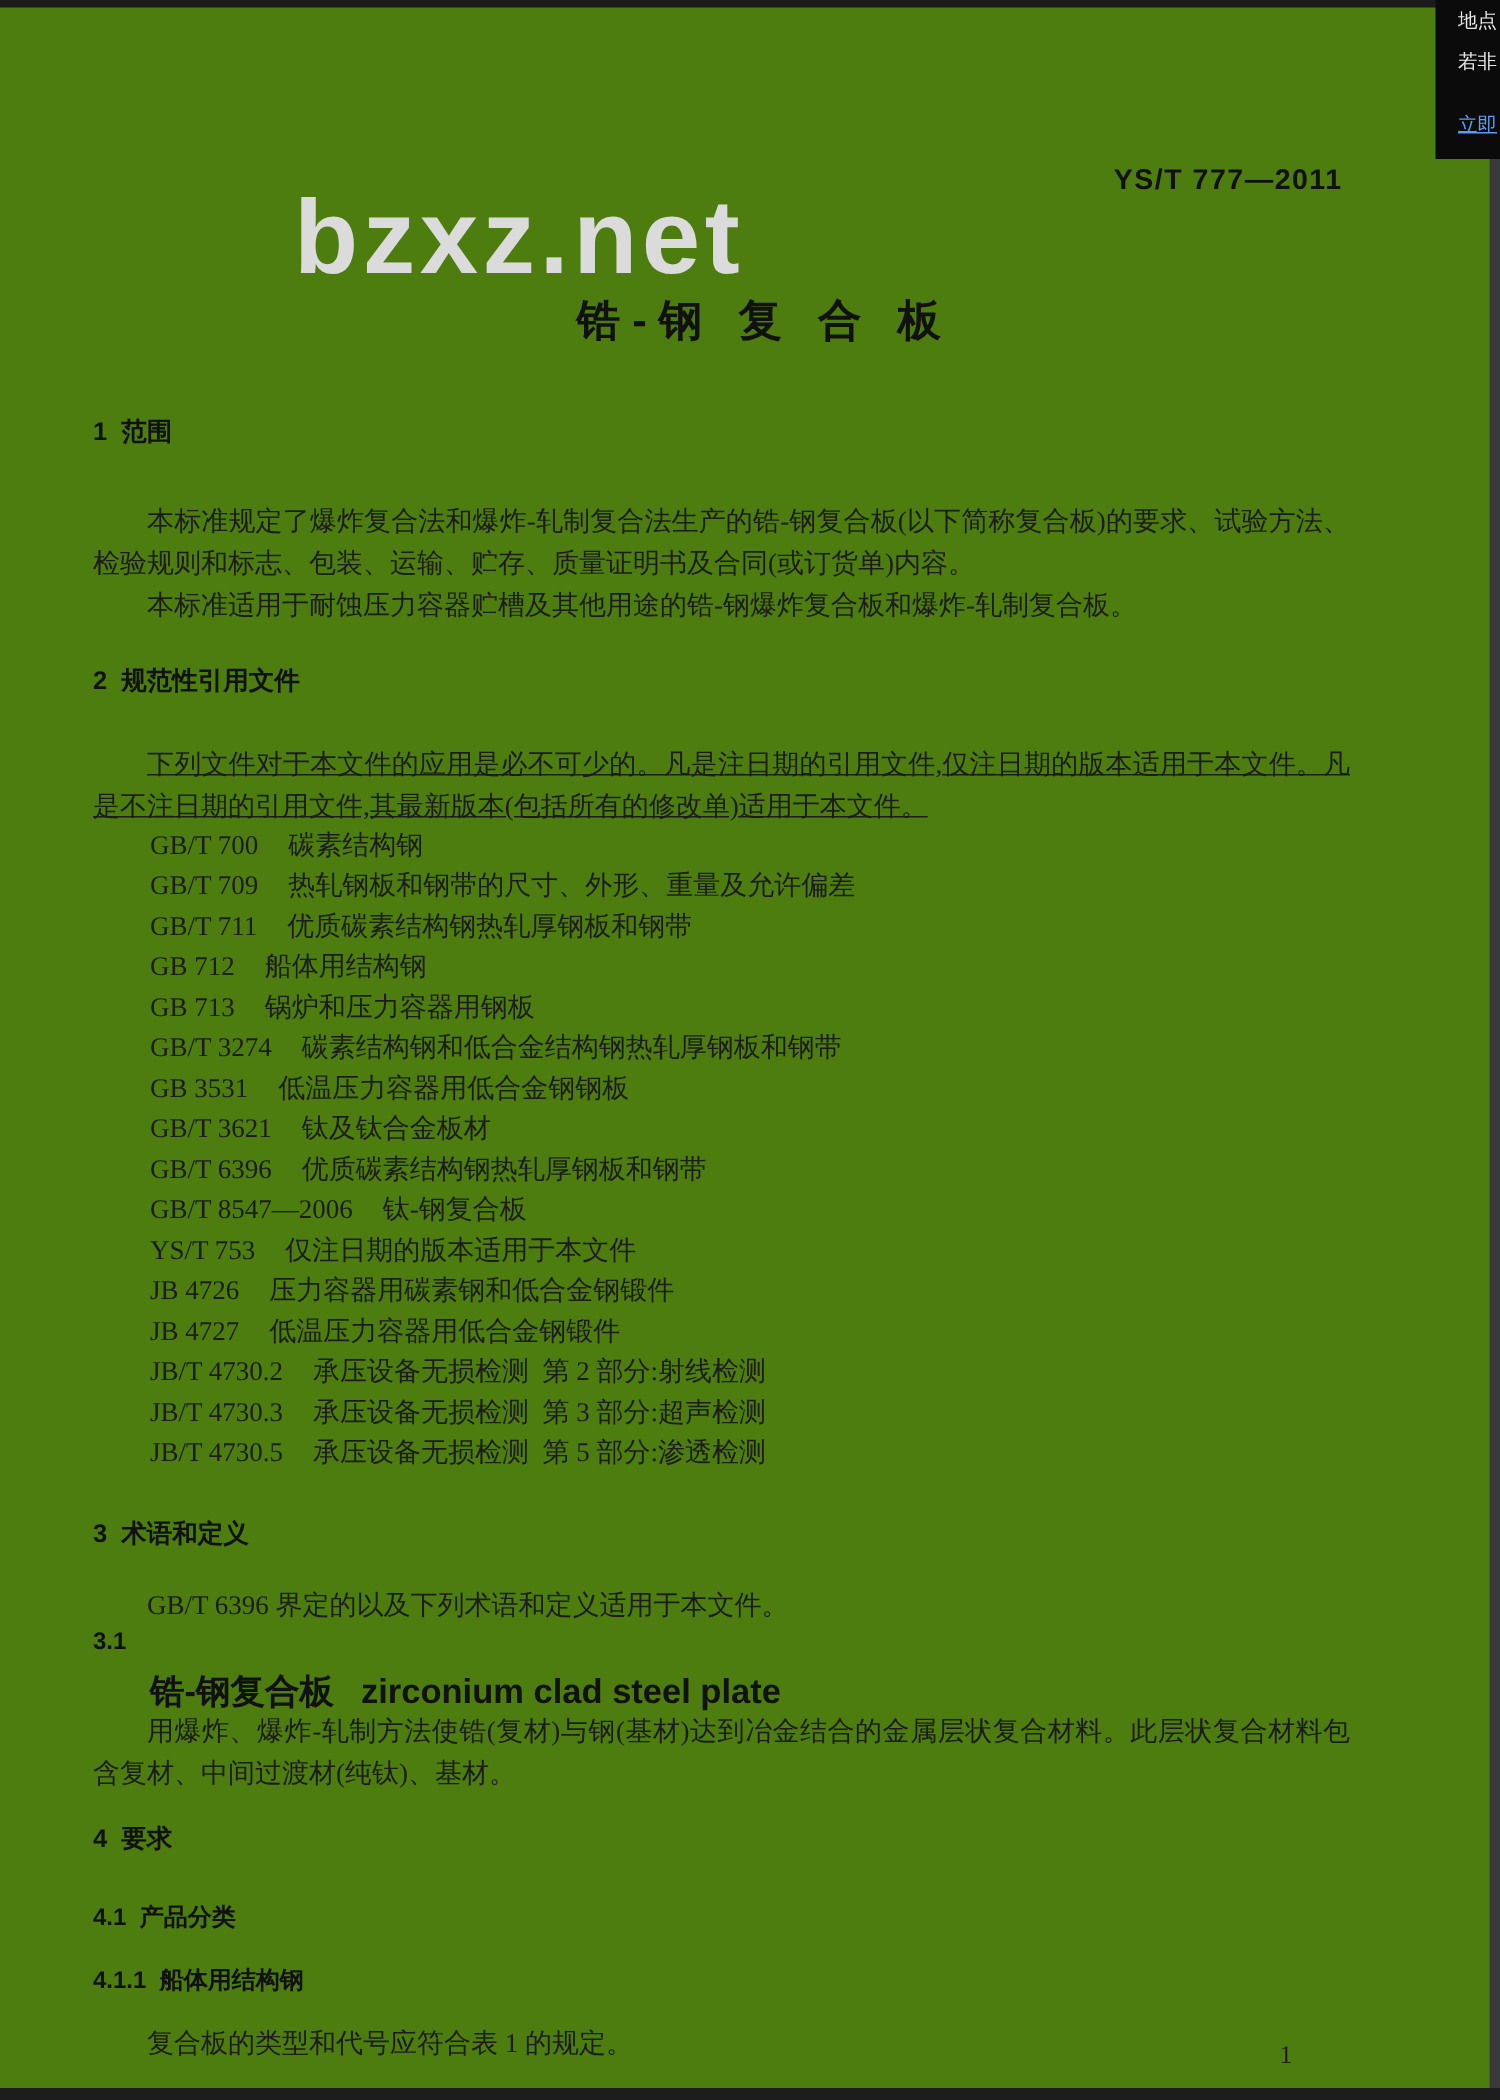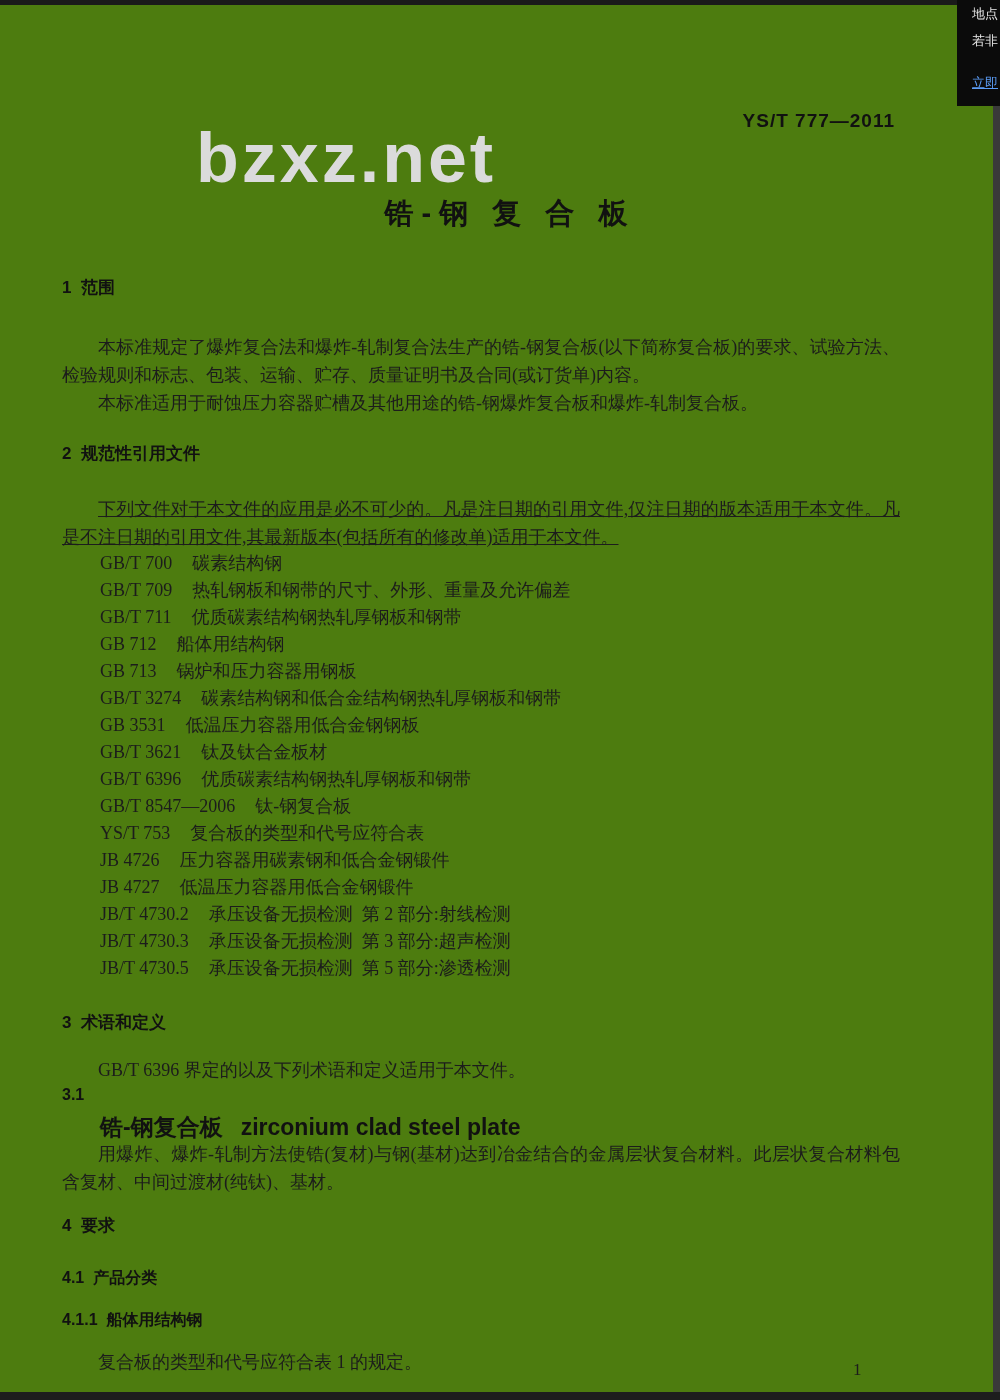--- a/index.html
+++ b/index.html
@@ -104,21 +104,21 @@
       <div class="ref-row">
       <span class="ref-code">GB/T 3621</span><span class="ref-title">钛及钛合金板材</span>
     </div>
       <div class="ref-row">
       <span class="ref-code">GB/T 6396</span><span class="ref-title">优质碳素结构钢热轧厚钢板和钢带</span>
     </div>
       <div class="ref-row">
       <span class="ref-code">GB/T 8547—2006</span><span class="ref-title">钛-钢复合板</span>
     </div>
       <div class="ref-row">
-      <span class="ref-code">YS/T 753</span><span class="ref-title">复合板的类型和代号应符合表</span>
+      <span class="ref-code">YS/T 753</span><span class="ref-title">仅注日期的版本适用于本文件</span>
     </div>
       <div class="ref-row">
       <span class="ref-code">JB 4726</span><span class="ref-title">压力容器用碳素钢和低合金钢锻件</span>
     </div>
       <div class="ref-row">
       <span class="ref-code">JB 4727</span><span class="ref-title">低温压力容器用低合金钢锻件</span>
     </div>
       <div class="ref-row">
       <span class="ref-code">JB/T 4730.2</span><span class="ref-title">承压设备无损检测  第 2 部分:射线检测</span>
     </div>

